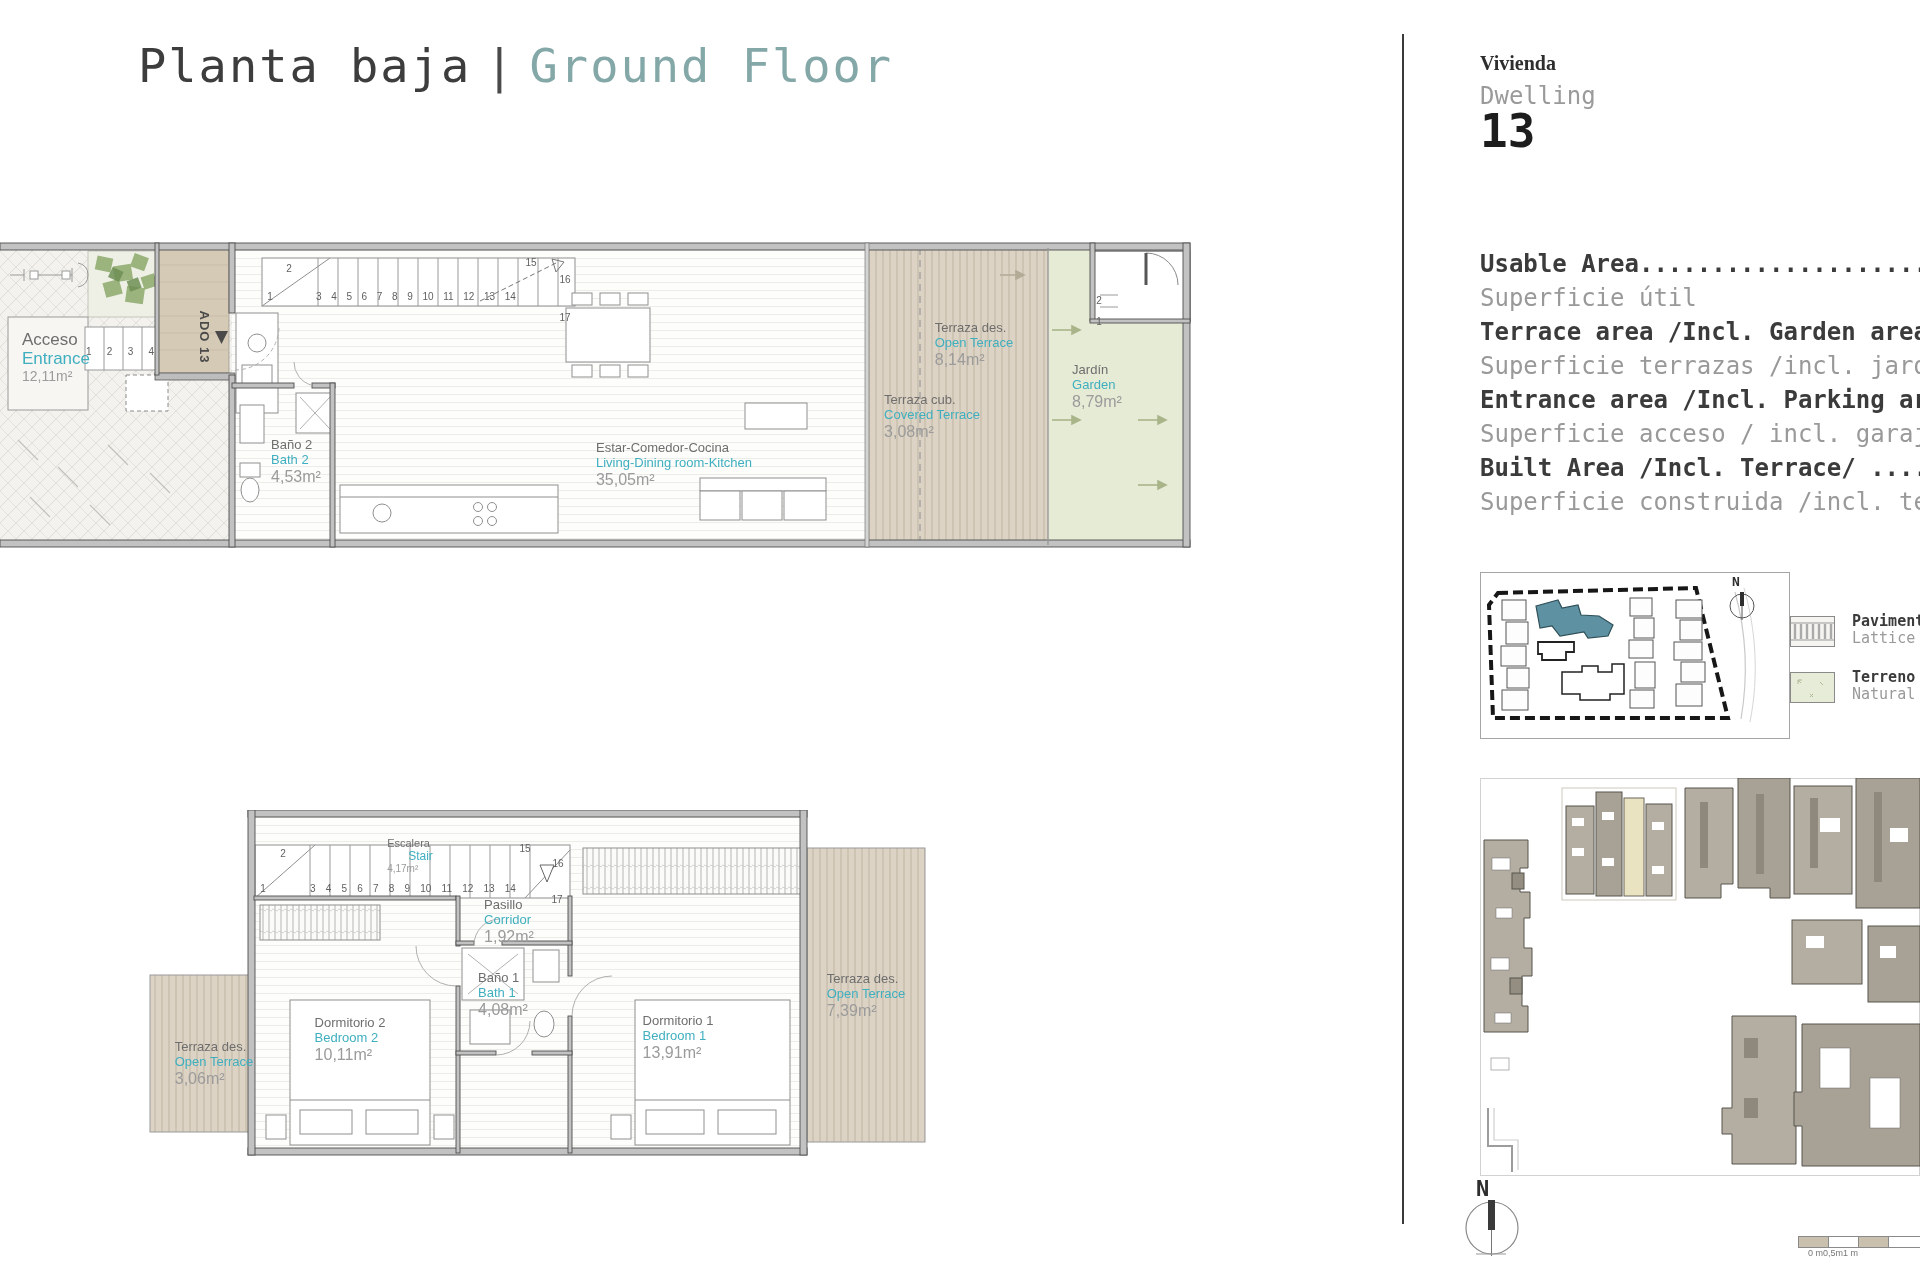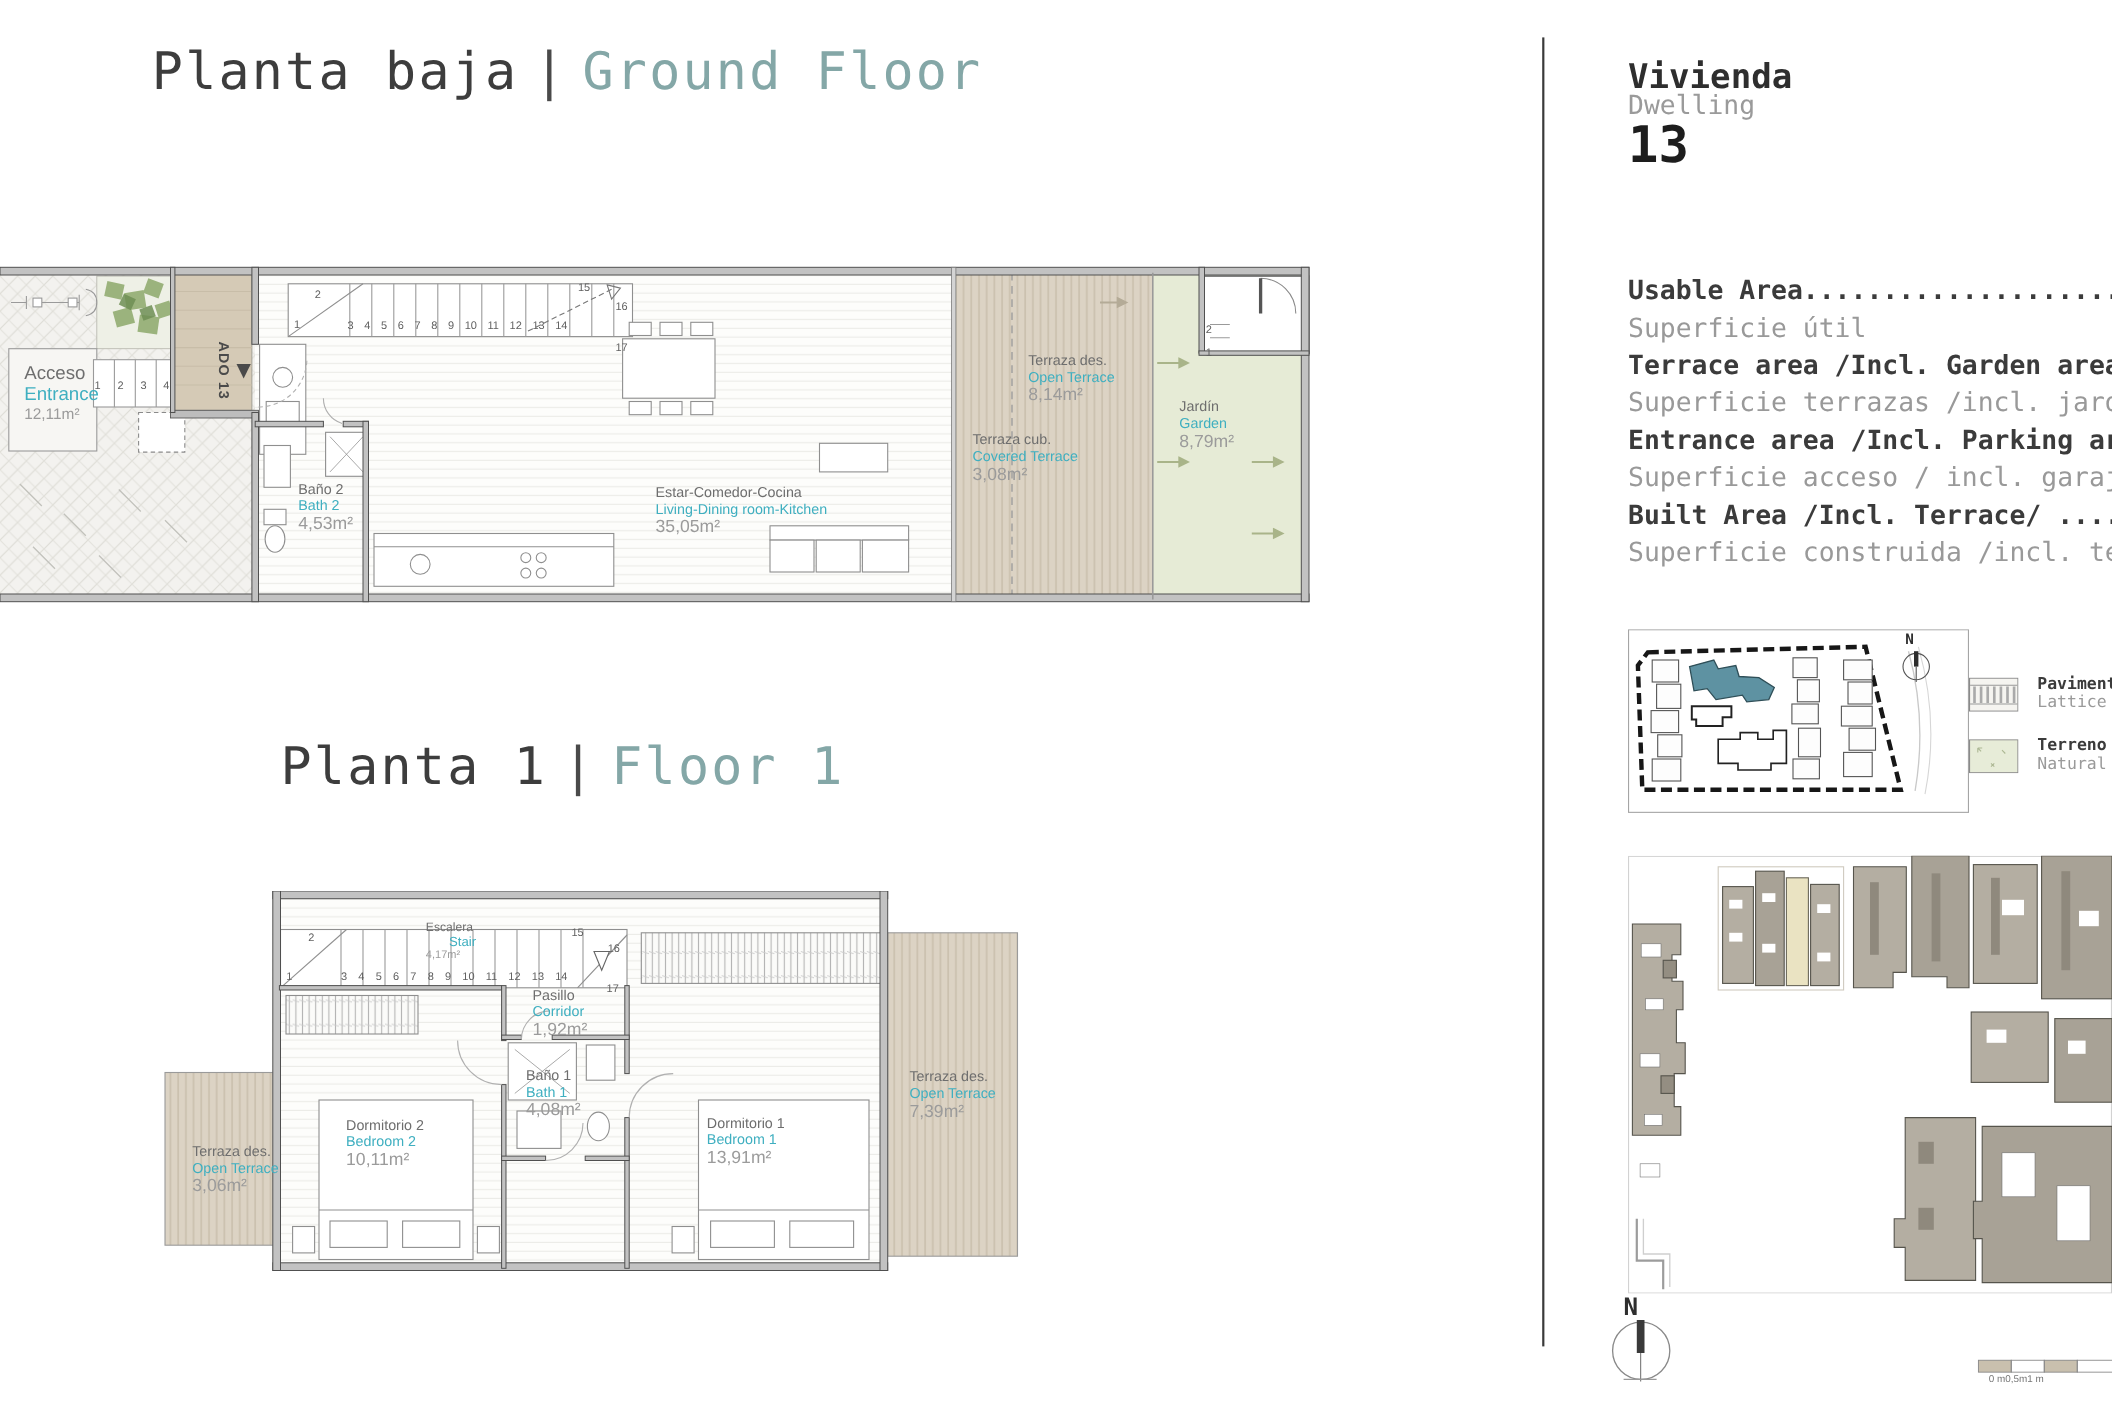--- a/index.html
+++ b/index.html
@@ -29,21 +29,21 @@
     font-size:13px;font-weight:bold;color:#4a4a4a;letter-spacing:1px;white-space:nowrap;}
 
   .stairnum{position:absolute;transform:translate(-50%,-50%);font-size:10px;color:#5f5f5f;}
   .stairrun{position:absolute;display:flex;justify-content:space-between;
     font-size:10px;color:#5f5f5f;}
 
   
   .divider{position:absolute;left:1402px;top:34px;width:2px;height:1190px;background:#3a3a3a;}
   .right-pane{position:absolute;left:1404px;top:0;width:516px;height:1280px;overflow:hidden;}
   .mono{font-family:"DejaVu Sans Mono","Liberation Mono",monospace;}
-  .dw-es{position:absolute;left:76px;top:52px;font-size:31px;font-weight:bold;color:#2e2e2e;}
+  .dw-es{position:absolute;left:76px;top:52px;font-size:20px;font-weight:bold;color:#2e2e2e;font-family:Liberation Serif, serif;}
   .dw-en{position:absolute;left:76px;top:82px;font-size:24px;color:#9a9a9a;}
   .dw-no{position:absolute;left:76px;top:104px;font-size:46px;font-weight:bold;color:#1d1d1d;}
   .spec-en{position:absolute;left:76px;font-size:24px;font-weight:bold;color:#3b3b3b;white-space:nowrap;}
   .spec-es{position:absolute;left:76px;font-size:24px;color:#999999;white-space:nowrap;}
   .legend-es{position:absolute;left:448px;font-size:15px;font-weight:bold;color:#3b3b3b;white-space:nowrap;}
   .legend-en{position:absolute;left:448px;font-size:15px;color:#9a9a9a;white-space:nowrap;}
   .compass-n{position:absolute;font-family:"DejaVu Sans Mono",monospace;font-weight:bold;color:#2e2e2e;}
   .scale-ticks{position:absolute;left:388px;top:1248px;width:82px;display:flex;
     justify-content:center;font-size:9px;color:#777;}
 </style>
@@ -292,23 +292,20 @@
       <span>12</span>
       <span>13</span>
       <span>14</span>
     </div>
   <span class="stairnum" style="left:531px;top:262px;">15</span>
   <span class="stairnum" style="left:565px;top:279px;">16</span>
   <span class="stairnum" style="left:565px;top:317px;">17</span>
   <span class="stairnum" style="left:1099px;top:300px;">2</span>
   <span class="stairnum" style="left:1099px;top:321px;">1</span>
 
-  <div class="floor-title" style="left:255px;top:670px;">
-    <span class="t-es">Planta 1</span><span class="t-sep">|</span><span class="t-en">Floor 1</span>
-  </div>
 
   <svg style="position:absolute;left:140px;top:810px;" width="810" height="350" viewBox="0 0 810 350">
 
     <rect x="10" y="165" width="117" height="157" fill="url(#stripesV)" stroke="#9a9a9a" stroke-width="1"></rect>
     <rect x="667" y="38" width="118" height="294" fill="url(#stripesV)" stroke="#9a9a9a" stroke-width="1"></rect>
 
     <rect x="108" y="3" width="559" height="340" fill="url(#planks)"></rect>
 
     <g>
       <rect x="115" y="35" width="315" height="53" fill="#ffffff" stroke="#8f8f8f" stroke-width="1"></rect>

